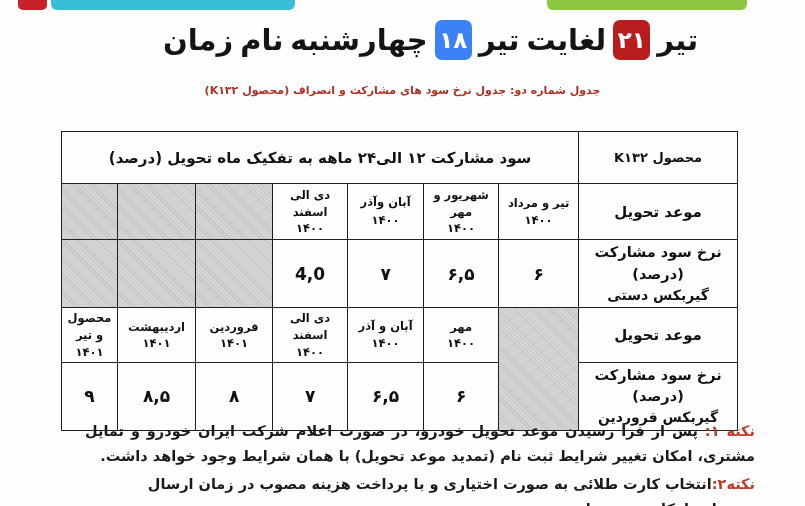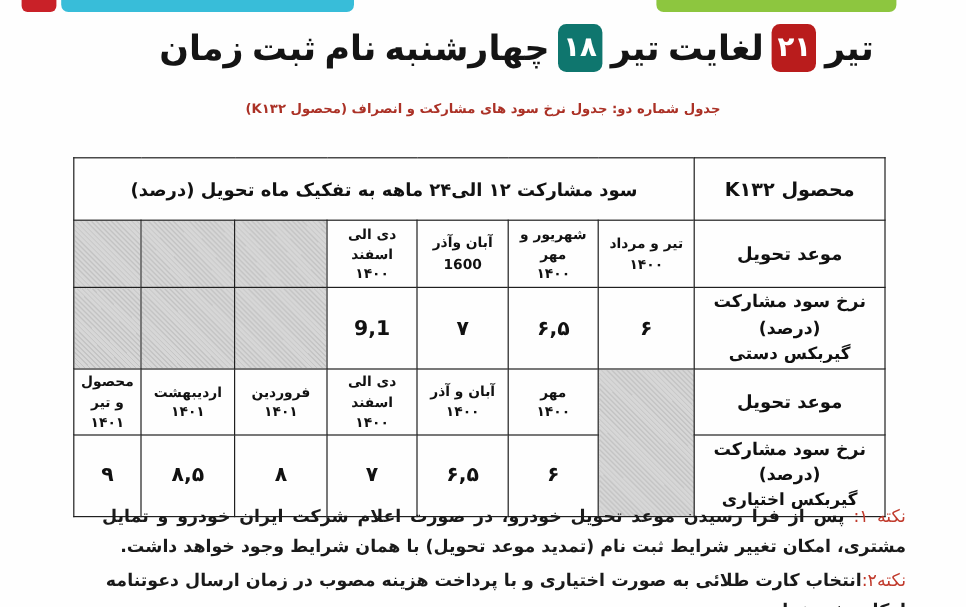--- a/index.html
+++ b/index.html
@@ -36,56 +36,55 @@
     position:absolute;left:61px;top:131px;width:676px;
     border-collapse:collapse;direction:rtl;table-layout:fixed;
   }
   table.rates td{
     border:1.6px solid #202020;text-align:center;vertical-align:middle;
     font-weight:700;color:#111;padding:2px 3px;overflow:hidden;
   }
   tr.r1{height:52px;} tr.r2{height:56px;} tr.r3{height:47px;}
   tr.r4{height:50px;} tr.r5{height:57px;}
   td.rowhead{font-size:15px;}
-  td.product{font-size:16px;}
+  td.product{font-size:13px;}
   td.span-head{font-size:15px;}
   .month .m{font-size:11.5px;line-height:1.5;}
   .month .y{font-size:11.5px;line-height:1.3;}
   .month .y:empty{display:none;}
   td.val{font-size:17px;}
   td.hatch{
     background:repeating-linear-gradient(45deg,#c3c3c3 0,#c3c3c3 1px,#d7d7d7 1px,#d7d7d7 3px);
   }
   .rate-l1{font-size:14.5px;line-height:1.5;}
   .rate-l2{font-size:14px;line-height:1.4;}
 
   
   .notes{
     position:absolute;left:85px;top:419px;width:670px;
     direction:rtl;font-size:14.5px;font-weight:700;line-height:25px;color:#1a1a1a;
   }
   .notes p{margin:0 0 3px 0;text-align:justify;}
   .notes p.single{text-align:right;}
-  .note-label{font-weight:400;}
+  .note-label{font-weight:700;}
 </style>
 </head>
 <body>
 
 <div class="page">
 
   <div class="topbar bar-red" style="background:#c92128"></div>
   <div class="topbar bar-cyan" style="background:#38bdd9"></div>
   <div class="topbar bar-green" style="background:#8dc63f"></div>
 
   <div class="title">
     <span class="w">زمان</span>
-    <span class="w">ثبت</span>
     <span class="w">نام</span>
     <span class="w">چهارشنبه</span>
-    <span class="badge" style="background:#0f766e">۱۸</span>
+    <span class="badge" style="background:#3b82f6">۱۸</span>
     <span class="w">تیر</span>
     <span class="w">لغایت</span>
     <span class="badge" style="background:#b91c1c">۲۱</span>
     <span class="w">تیر</span>
   </div>
 
   <div class="subtitle" style="color:#ab3126">جدول شماره دو: جدول نرخ سود های مشارکت و انصراف (محصول K۱۳۲)</div>
 
   <table class="rates">
     <colgroup>
@@ -107,40 +106,40 @@
       <td class="rowhead">موعد تحویل</td>
       <td class="month">
         <div class="m">تیر و مرداد</div>
         <div class="y">۱۴۰۰</div>
       </td>
       <td class="month">
         <div class="m">شهریور و مهر</div>
         <div class="y">۱۴۰۰</div>
       </td>
       <td class="month">
-        <div class="m">آبان وآذر 1600</div>
+        <div class="m">آبان وآذر ۱۴۰۰</div>
 
       </td>
       <td class="month">
         <div class="m">دی الی اسفند</div>
         <div class="y">۱۴۰۰</div>
       </td>
       <td class="hatch"></td>
       <td class="hatch"></td>
       <td class="hatch"></td>
     </tr>
     <tr class="r3">
       <td class="rowhead">
         <div class="rate-l1">نرخ سود مشارکت (درصد)</div>
         <div class="rate-l2">گیربکس دستی</div>
       </td>
       <td class="val">۶</td>
       <td class="val">۶,۵</td>
       <td class="val">۷</td>
-      <td class="val">9,1</td>
+      <td class="val">4,0</td>
       <td class="hatch"></td>
       <td class="hatch"></td>
       <td class="hatch"></td>
     </tr>
     <tr class="r4">
       <td class="rowhead">موعد تحویل</td>
       <td class="hatch" rowspan="2"></td>
       <td class="month">
         <div class="m">مهر</div>
         <div class="y">۱۴۰۰</div>
@@ -162,21 +161,21 @@
         <div class="y">۱۴۰۱</div>
       </td>
       <td class="month">
         <div class="m">محصول و تیر</div>
         <div class="y">۱۴۰۱</div>
       </td>
     </tr>
     <tr class="r5">
       <td class="rowhead">
         <div class="rate-l1">نرخ سود مشارکت (درصد)</div>
-        <div class="rate-l2">گیربکس اختیاری</div>
+        <div class="rate-l2">گیربکس فروردین</div>
       </td>
       <td class="val">۶</td>
       <td class="val">۶,۵</td>
       <td class="val">۷</td>
       <td class="val">۸</td>
       <td class="val">۸,۵</td>
       <td class="val">۹</td>
     </tr>
   </tbody>
     </table>

